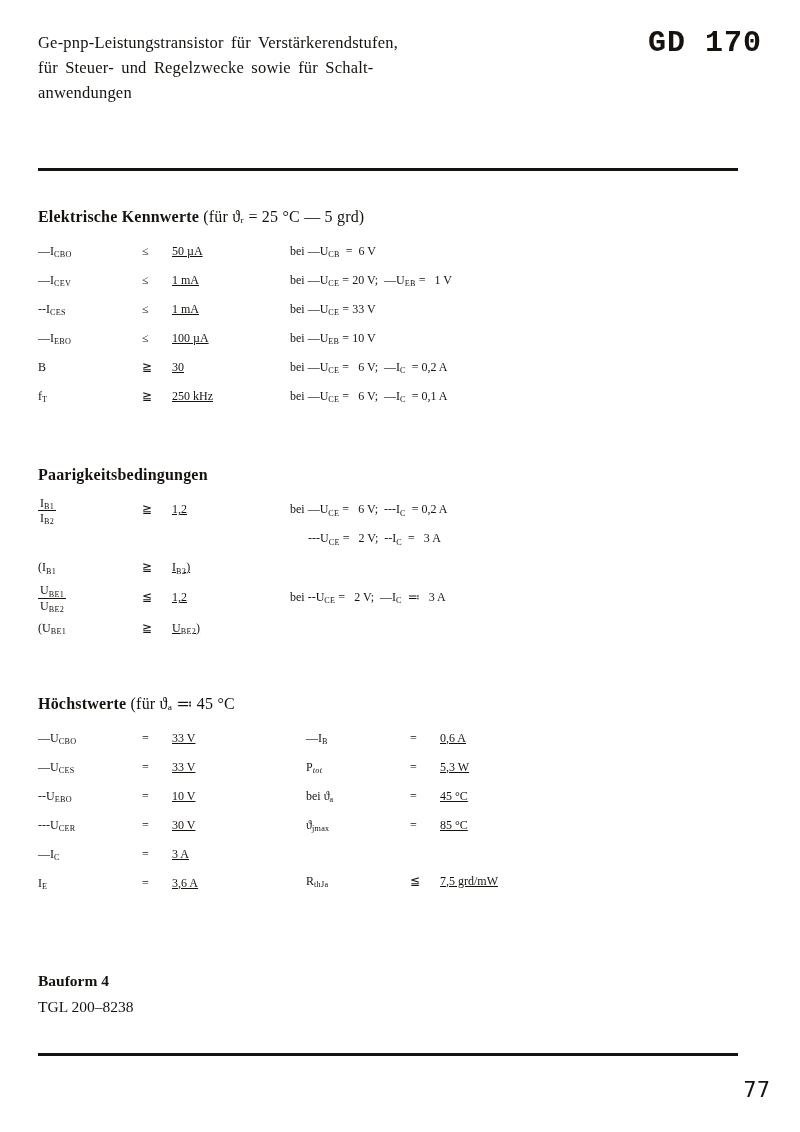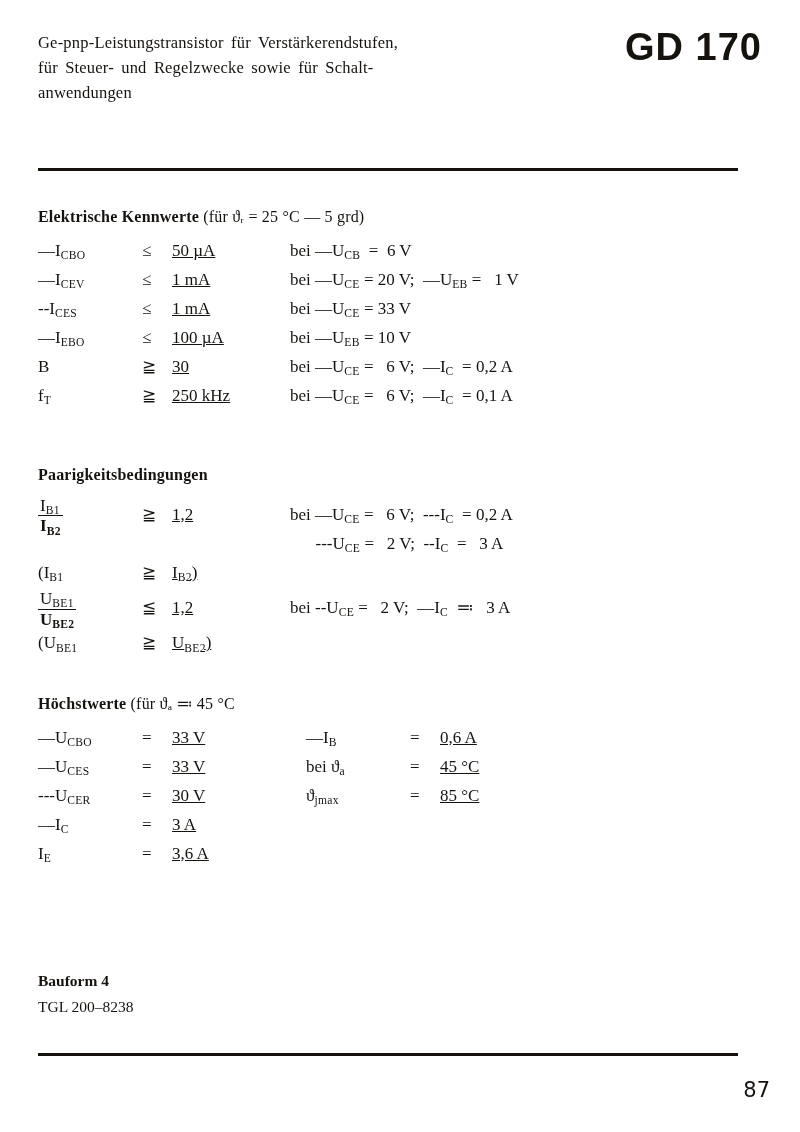--- a/index.html
+++ b/index.html
@@ -37,23 +37,23 @@
     font-size: 16.5px;
     line-height: 25px;
     letter-spacing: 0.2px;
     max-width: 530px;
     text-align: justify;
     text-align-last: left;
     word-spacing: 3px;
   }
   .header-title div { white-space: nowrap; }
   .part-number {
-    font-family: Liberation Sans, sans-serif;
+    font-family: Liberation Mono, monospace;
     font-weight: bold;
-    font-size: 38px;
+    font-size: 30px;
     letter-spacing: 1px;
     white-space: nowrap;
     margin-top: -4px;
     margin-left: 42px;
   }
 
   
   .rule {
     position: absolute;
     left: 38px;
@@ -69,21 +69,21 @@
   .section-title {
     font-size: 16px;
     font-weight: bold;
     margin-bottom: 11px;
     letter-spacing: 0.2px;
   }
   .section-title .nb { font-weight: normal; }
 
   table.spec {
     border-collapse: collapse;
-    font-size: 17px;
+    font-size: 12px;
   }
   table.spec td {
     padding: 1.5px 0;
     vertical-align: baseline;
     white-space: nowrap;
     line-height: 24px;
   }
   .c-sym   { width: 104px; }
   .c-rel   { width: 30px; text-align: left; }
   .c-val   { width: 118px; text-align: left; text-decoration: underline; }
@@ -94,26 +94,26 @@
     vertical-align: baseline;
     position: relative;
     top: 0.28em;
     letter-spacing: 0.3px;
   }
   .it { font-style: italic; }
 
   
   .frac {
     display: inline-block;
-    text-align: left;
+    text-align: right;
     line-height: 1.05;
     vertical-align: middle;
   }
   .frac .num { display: block; padding: 0 2px 1px 2px; }
-  .frac .den { display: block; border-top: 1.6px solid #16130f; padding: 1px 2px 0 2px; font-weight: bold; }
+  .frac .den { display: block; border-top: 1.6px solid #16130f; padding: 1px 2px 0 2px; }
 
   
   .two-col { display: flex; }
   .two-col .col-left { width: 268px; }
   .two-col .col-right { }
 
   
   .bauform {
     position: absolute;
     left: 38px;
@@ -253,20 +253,25 @@
             <td class="c-sym">—U<sub>CBO</sub></td>
             <td class="c-rel">=</td>
             <td class="c-val">33 V</td>
           </tr>
           <tr>
             <td class="c-sym">—U<sub>CES</sub></td>
             <td class="c-rel">=</td>
             <td class="c-val">33 V</td>
           </tr>
           <tr>
+            <td class="c-sym">--U<sub>EBO</sub></td>
+            <td class="c-rel">=</td>
+            <td class="c-val">10 V</td>
+          </tr>
+          <tr>
             <td class="c-sym">---U<sub>CER</sub></td>
             <td class="c-rel">=</td>
             <td class="c-val">30 V</td>
           </tr>
           <tr>
             <td class="c-sym">—I<sub>C</sub></td>
             <td class="c-rel">=</td>
             <td class="c-val">3 A</td>
           </tr>
           <tr>
@@ -279,40 +284,50 @@
       </div>
       <div class="col-right">
         <table class="spec">
           <tbody>
               <tr>
             <td class="c-sym">—I<sub>B</sub></td>
             <td class="c-rel">=</td>
             <td class="c-val">0,6 A</td>
           </tr>
           <tr>
+            <td class="c-sym">P<sub class="it">tot</sub></td>
+            <td class="c-rel">=</td>
+            <td class="c-val">5,3 W</td>
+          </tr>
+          <tr>
             <td class="c-sym">bei ϑ<sub>a</sub></td>
             <td class="c-rel">=</td>
             <td class="c-val">45 °C</td>
           </tr>
           <tr>
             <td class="c-sym">ϑ<sub>jmax</sub></td>
             <td class="c-rel">=</td>
             <td class="c-val">85 °C</td>
           </tr>
           <tr>
             <td class="c-sym">&nbsp;</td>
             <td class="c-rel"></td>
             <td class="c-val"></td>
+          </tr>
+          <tr>
+            <td class="c-sym">R<sub>thJa</sub></td>
+            <td class="c-rel">≦</td>
+            <td class="c-val">7,5 grd/mW</td>
           </tr>
         </tbody>
           </table>
       </div>
     </div>
   </div>
 
   <div class="bauform">
     <div class="b-title">Bauform 4</div>
     <div>TGL 200–8238</div>
   </div>
 
-  <div class="page-number">87</div>
+  <div class="page-number">77</div>
 
 </div>
 
 </body></html>

